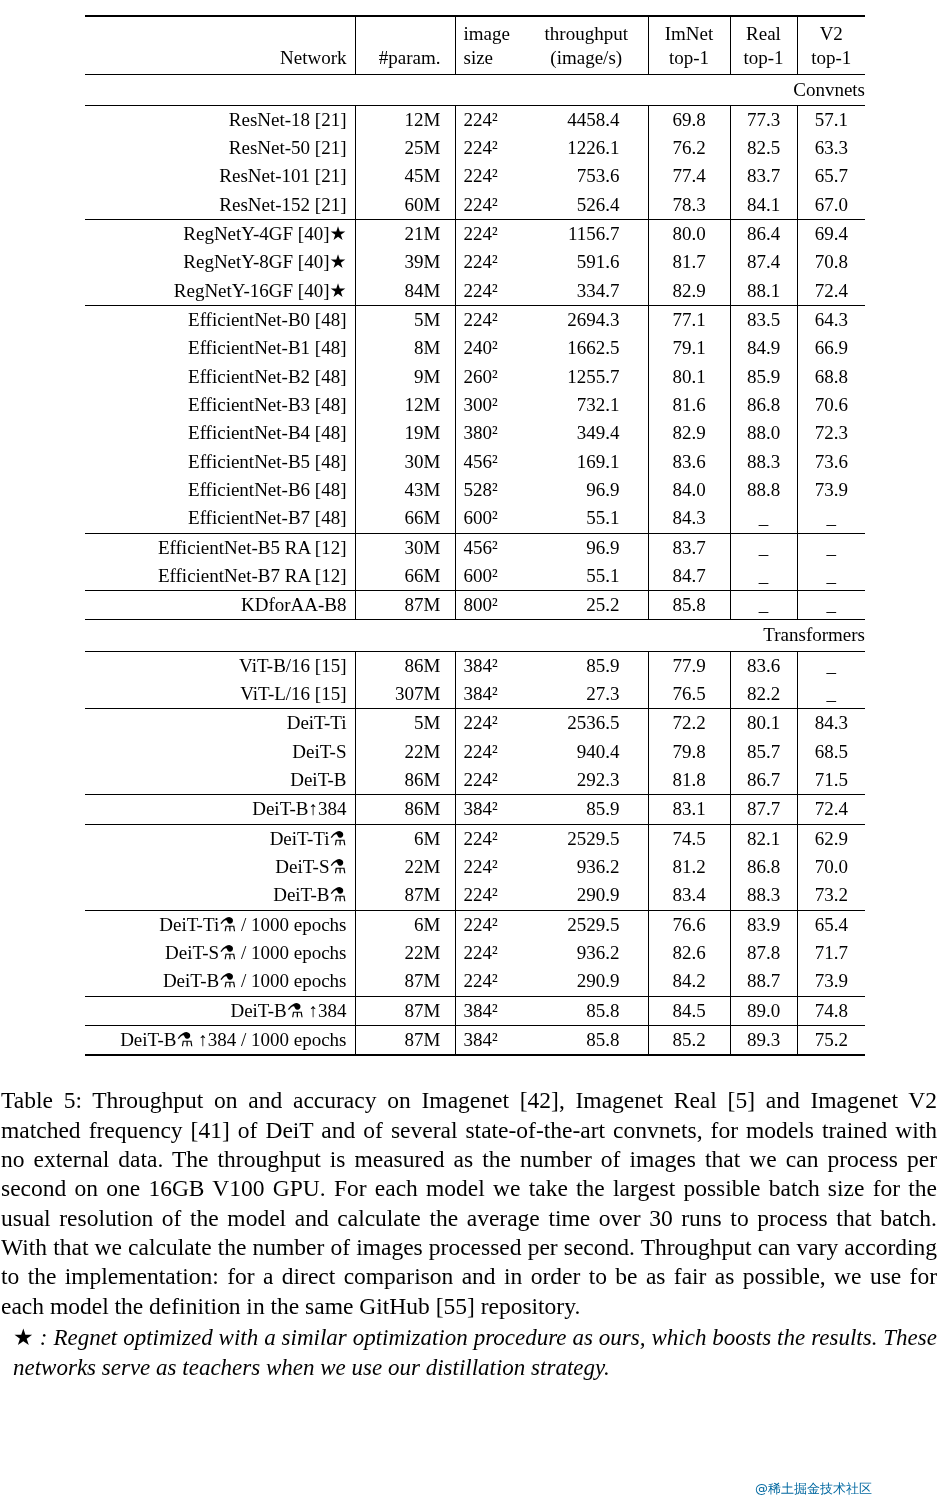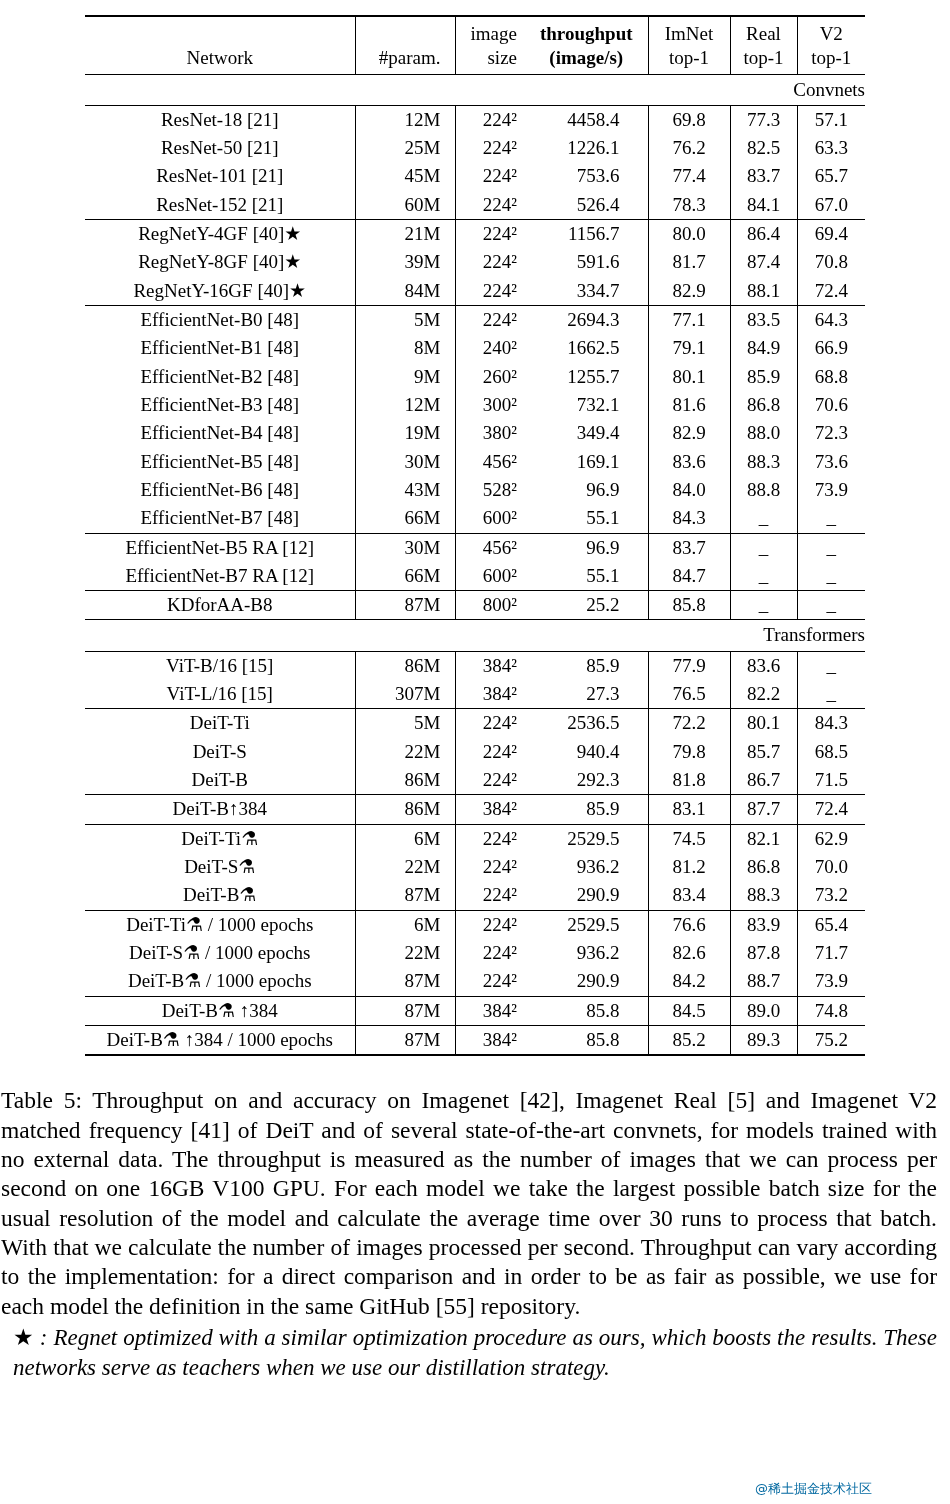--- a/index.html
+++ b/index.html
@@ -31,25 +31,25 @@
     white-space: nowrap;
   }
   thead th {
     vertical-align: bottom;
     border-bottom: 1.5px solid #000;
     padding-top: 5px;
     padding-bottom: 4px;
   }
   .hdr-line { line-height: 1.25; }
 
-  .c0 { text-align: center; font-family: Liberation Serif, serif; }
+  .c0 { text-align: right; }
   .c1 { text-align: right; padding-right: 14px; }
-  .c2 { text-align: right; }
+  .c2 { text-align: left; }
   td.c3 { text-align: right; padding-right: 28px; }
-  th.c3 { text-align: center; font-weight: bold; }
+  th.c3 { text-align: center; }
   .c4, .c5, .c6 { text-align: center; }
 
   td.c0, th.c0, td.c1, th.c1, td.c3, th.c3, td.c4, th.c4, td.c5, th.c5 {
     border-right: 1.5px solid #000;
   }
 
   td.section-title {
     text-align: right;
     border-top: 1.5px solid #000;
     border-bottom: 1.5px solid #000;

